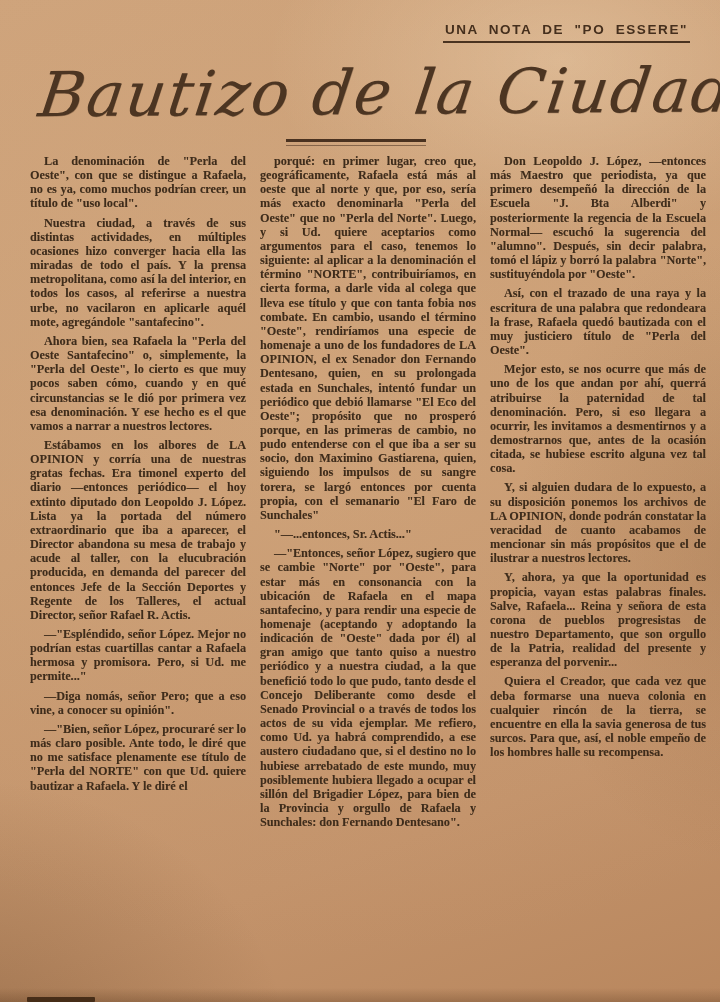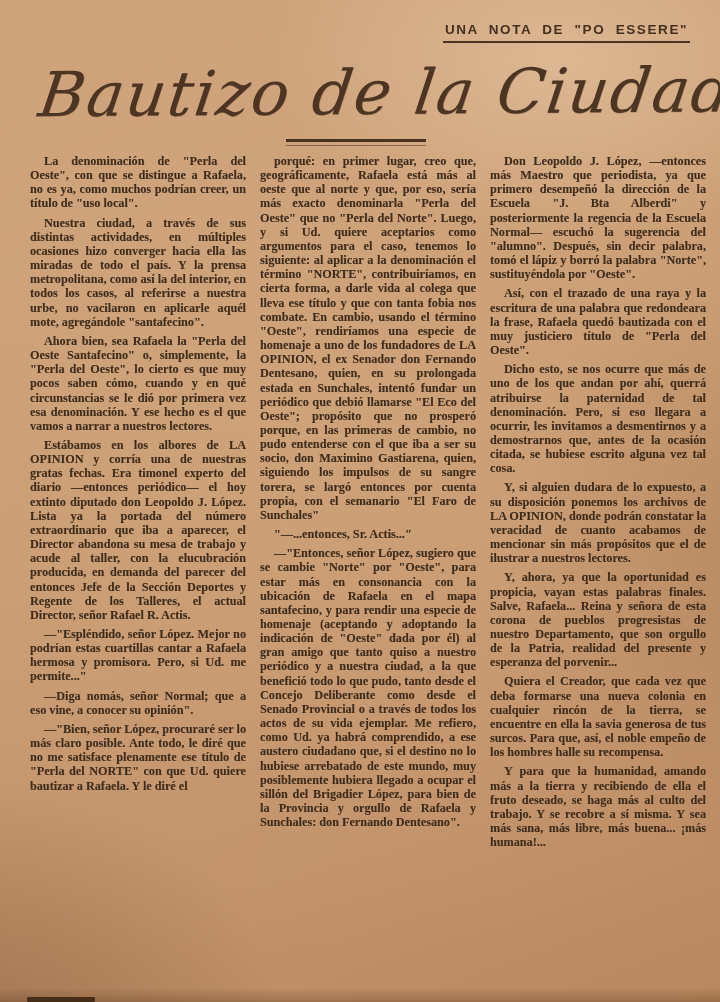--- a/index.html
+++ b/index.html
@@ -111,34 +111,33 @@
 
   <div class="title-rule"></div>
 
   <div class="columns">
     <div class="col">
         <p>La denominación de "Perla del Oeste", con que se distingue a Rafaela, no es ya, como muchos podrían creer, un título de "uso local".</p>
         <p>Nuestra ciudad, a través de sus distintas actividades, en múltiples ocasiones hizo converger hacia ella las miradas de todo el país. Y la prensa metropolitana, como así la del interior, en todos los casos, al referirse a nuestra urbe, no vacilaron en aplicarle aquél mote, agregándole "santafecino".</p>
         <p>Ahora bien, sea Rafaela la "Perla del Oeste Santafecino" o, simplemente, la "Perla del Oeste", lo cierto es que muy pocos saben cómo, cuando y en qué circunstancias se le dió por primera vez esa denominación. Y ese hecho es el que vamos a narrar a nuestros lectores.</p>
         <p>Estábamos en los albores de LA OPINION y corría una de nuestras gratas fechas. Era timonel experto del diario —entonces periódico— el hoy extinto diputado don Leopoldo J. López. Lista ya la portada del número extraordinario que iba a aparecer, el Director abandona su mesa de trabajo y acude al taller, con la elucubración producida, en demanda del parecer del entonces Jefe de la Sección Deportes y Regente de los Talleres, el actual Director, señor Rafael R. Actis.</p>
         <p>—"Espléndido, señor López. Mejor no podrían estas cuartillas cantar a Rafaela hermosa y promisora. Pero, si Ud. me permite..."</p>
-        <p>—Diga nomás, señor Normal; que a eso vine, a conocer su opinión".</p>
+        <p>—Diga nomás, señor Pero; que a eso vine, a conocer su opinión".</p>
         <p>—"Bien, señor López, procuraré ser lo más claro posible. Ante todo, le diré que no me satisface plenamente ese título de "Perla del NORTE" con que Ud. quiere bautizar a Rafaela. Y le diré el</p>
       </div>
     <div class="col">
         <p>porqué: en primer lugar, creo que, geográficamente, Rafaela está más al oeste que al norte y que, por eso, sería más exacto denominarla "Perla del Oeste" que no "Perla del Norte". Luego, y si Ud. quiere aceptarios como argumentos para el caso, tenemos lo siguiente: al aplicar a la denominación el término "NORTE", contribuiríamos, en cierta forma, a darle vida al colega que lleva ese título y que con tanta fobia nos combate. En cambio, usando el término "Oeste", rendiríamos una especie de homenaje a uno de los fundadores de LA OPINION, el ex Senador don Fernando Dentesano, quien, en su prolongada estada en Sunchales, intentó fundar un periódico que debió llamarse "El Eco del Oeste"; propósito que no prosperó porque, en las primeras de cambio, no pudo entenderse con el que iba a ser su socio, don Maximino Gastiarena, quien, siguiendo los impulsos de su sangre torera, se largó entonces por cuenta propia, con el semanario "El Faro de Sunchales"</p>
         <p>"—...entonces, Sr. Actis..."</p>
         <p>—"Entonces, señor López, sugiero que se cambie "Norte" por "Oeste", para estar más en consonancia con la ubicación de Rafaela en el mapa santafecino, y para rendir una especie de homenaje (aceptando y adoptando la indicación de "Oeste" dada por él) al gran amigo que tanto quiso a nuestro periódico y a nuestra ciudad, a la que benefició todo lo que pudo, tanto desde el Concejo Deliberante como desde el Senado Provincial o a través de todos los actos de su vida ejemplar. Me refiero, como Ud. ya habrá comprendido, a ese austero ciudadano que, si el destino no lo hubiese arrebatado de este mundo, muy posiblemente hubiera llegado a ocupar el sillón del Brigadier López, para bien de la Provincia y orgullo de Rafaela y Sunchales: don Fernando Dentesano".</p>
       </div>
     <div class="col">
         <p>Don Leopoldo J. López, —entonces más Maestro que periodista, ya que primero desempeñó la dirección de la Escuela "J. Bta Alberdi" y posteriormente la regencia de la Escuela Normal— escuchó la sugerencia del "alumno". Después, sin decir palabra, tomó el lápiz y borró la palabra "Norte", sustituyéndola por "Oeste".</p>
         <p>Así, con el trazado de una raya y la escritura de una palabra que redondeara la frase, Rafaela quedó bautizada con el muy justiciero título de "Perla del Oeste".</p>
-        <p>Dicho esto, se nos ocurre que más de uno de los que andan por ahí, querrá atribuirse la paternidad de tal denominación. Pero, si eso llegara a ocurrir, les invitamos a desmentirnos y a demostrarnos que, antes de la ocasión citada, se hubiese escrito alguna vez tal cosa.</p>
+        <p>Mejor esto, se nos ocurre que más de uno de los que andan por ahí, querrá atribuirse la paternidad de tal denominación. Pero, si eso llegara a ocurrir, les invitamos a desmentirnos y a demostrarnos que, antes de la ocasión citada, se hubiese escrito alguna vez tal cosa.</p>
         <p>Y, si alguien dudara de lo expuesto, a su disposición ponemos los archivos de LA OPINION, donde podrán constatar la veracidad de cuanto acabamos de mencionar sin más propósitos que el de ilustrar a nuestros lectores.</p>
         <p>Y, ahora, ya que la oportunidad es propicia, vayan estas palabras finales. Salve, Rafaela... Reina y señora de esta corona de pueblos progresistas de nuestro Departamento, que son orgullo de la Patria, realidad del presente y esperanza del porvenir...</p>
         <p>Quiera el Creador, que cada vez que deba formarse una nueva colonia en cualquier rincón de la tierra, se encuentre en ella la savia generosa de tus surcos. Para que, así, el noble empeño de los hombres halle su recompensa.</p>
-        <p>Y para que la humanidad, amando más a la tierra y recibiendo de ella el fruto deseado, se haga más al culto del trabajo. Y se recobre a sí misma. Y sea más sana, más libre, más buena... ¡más humana!...</p>
       </div>
   </div>
 
   <div class="bottom-mark"></div>
 
 </div>
 
 </body></html>

